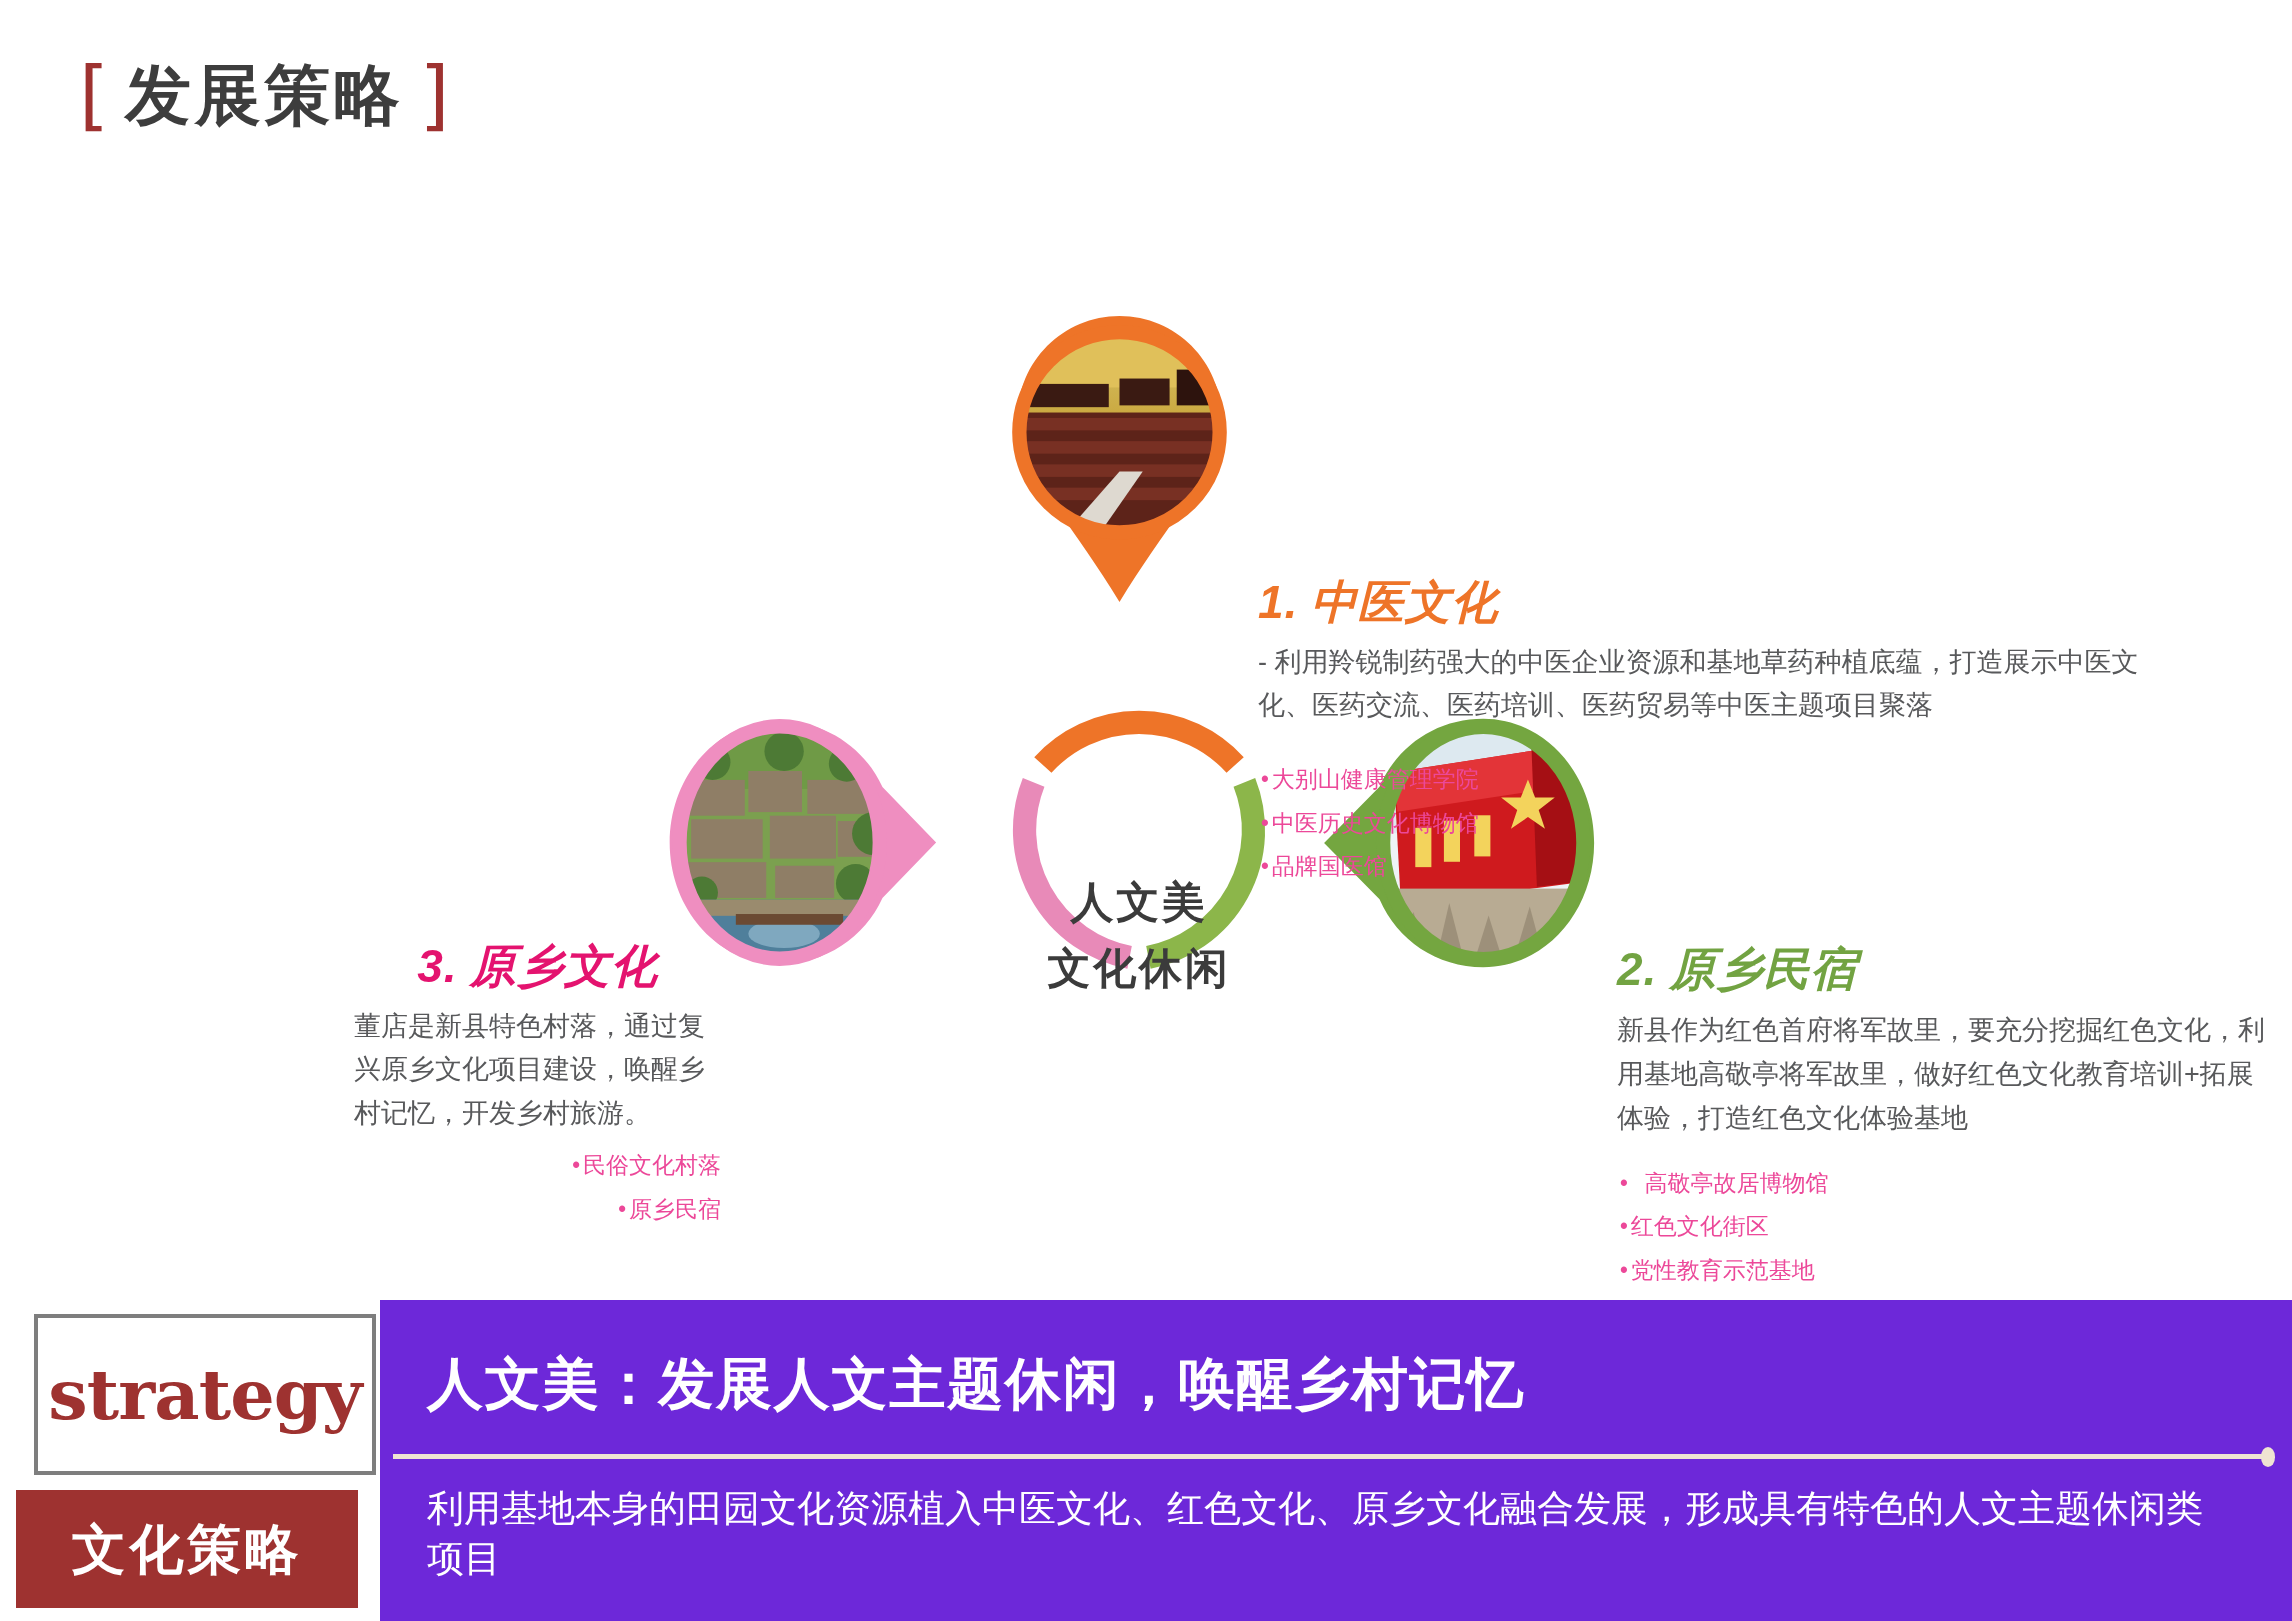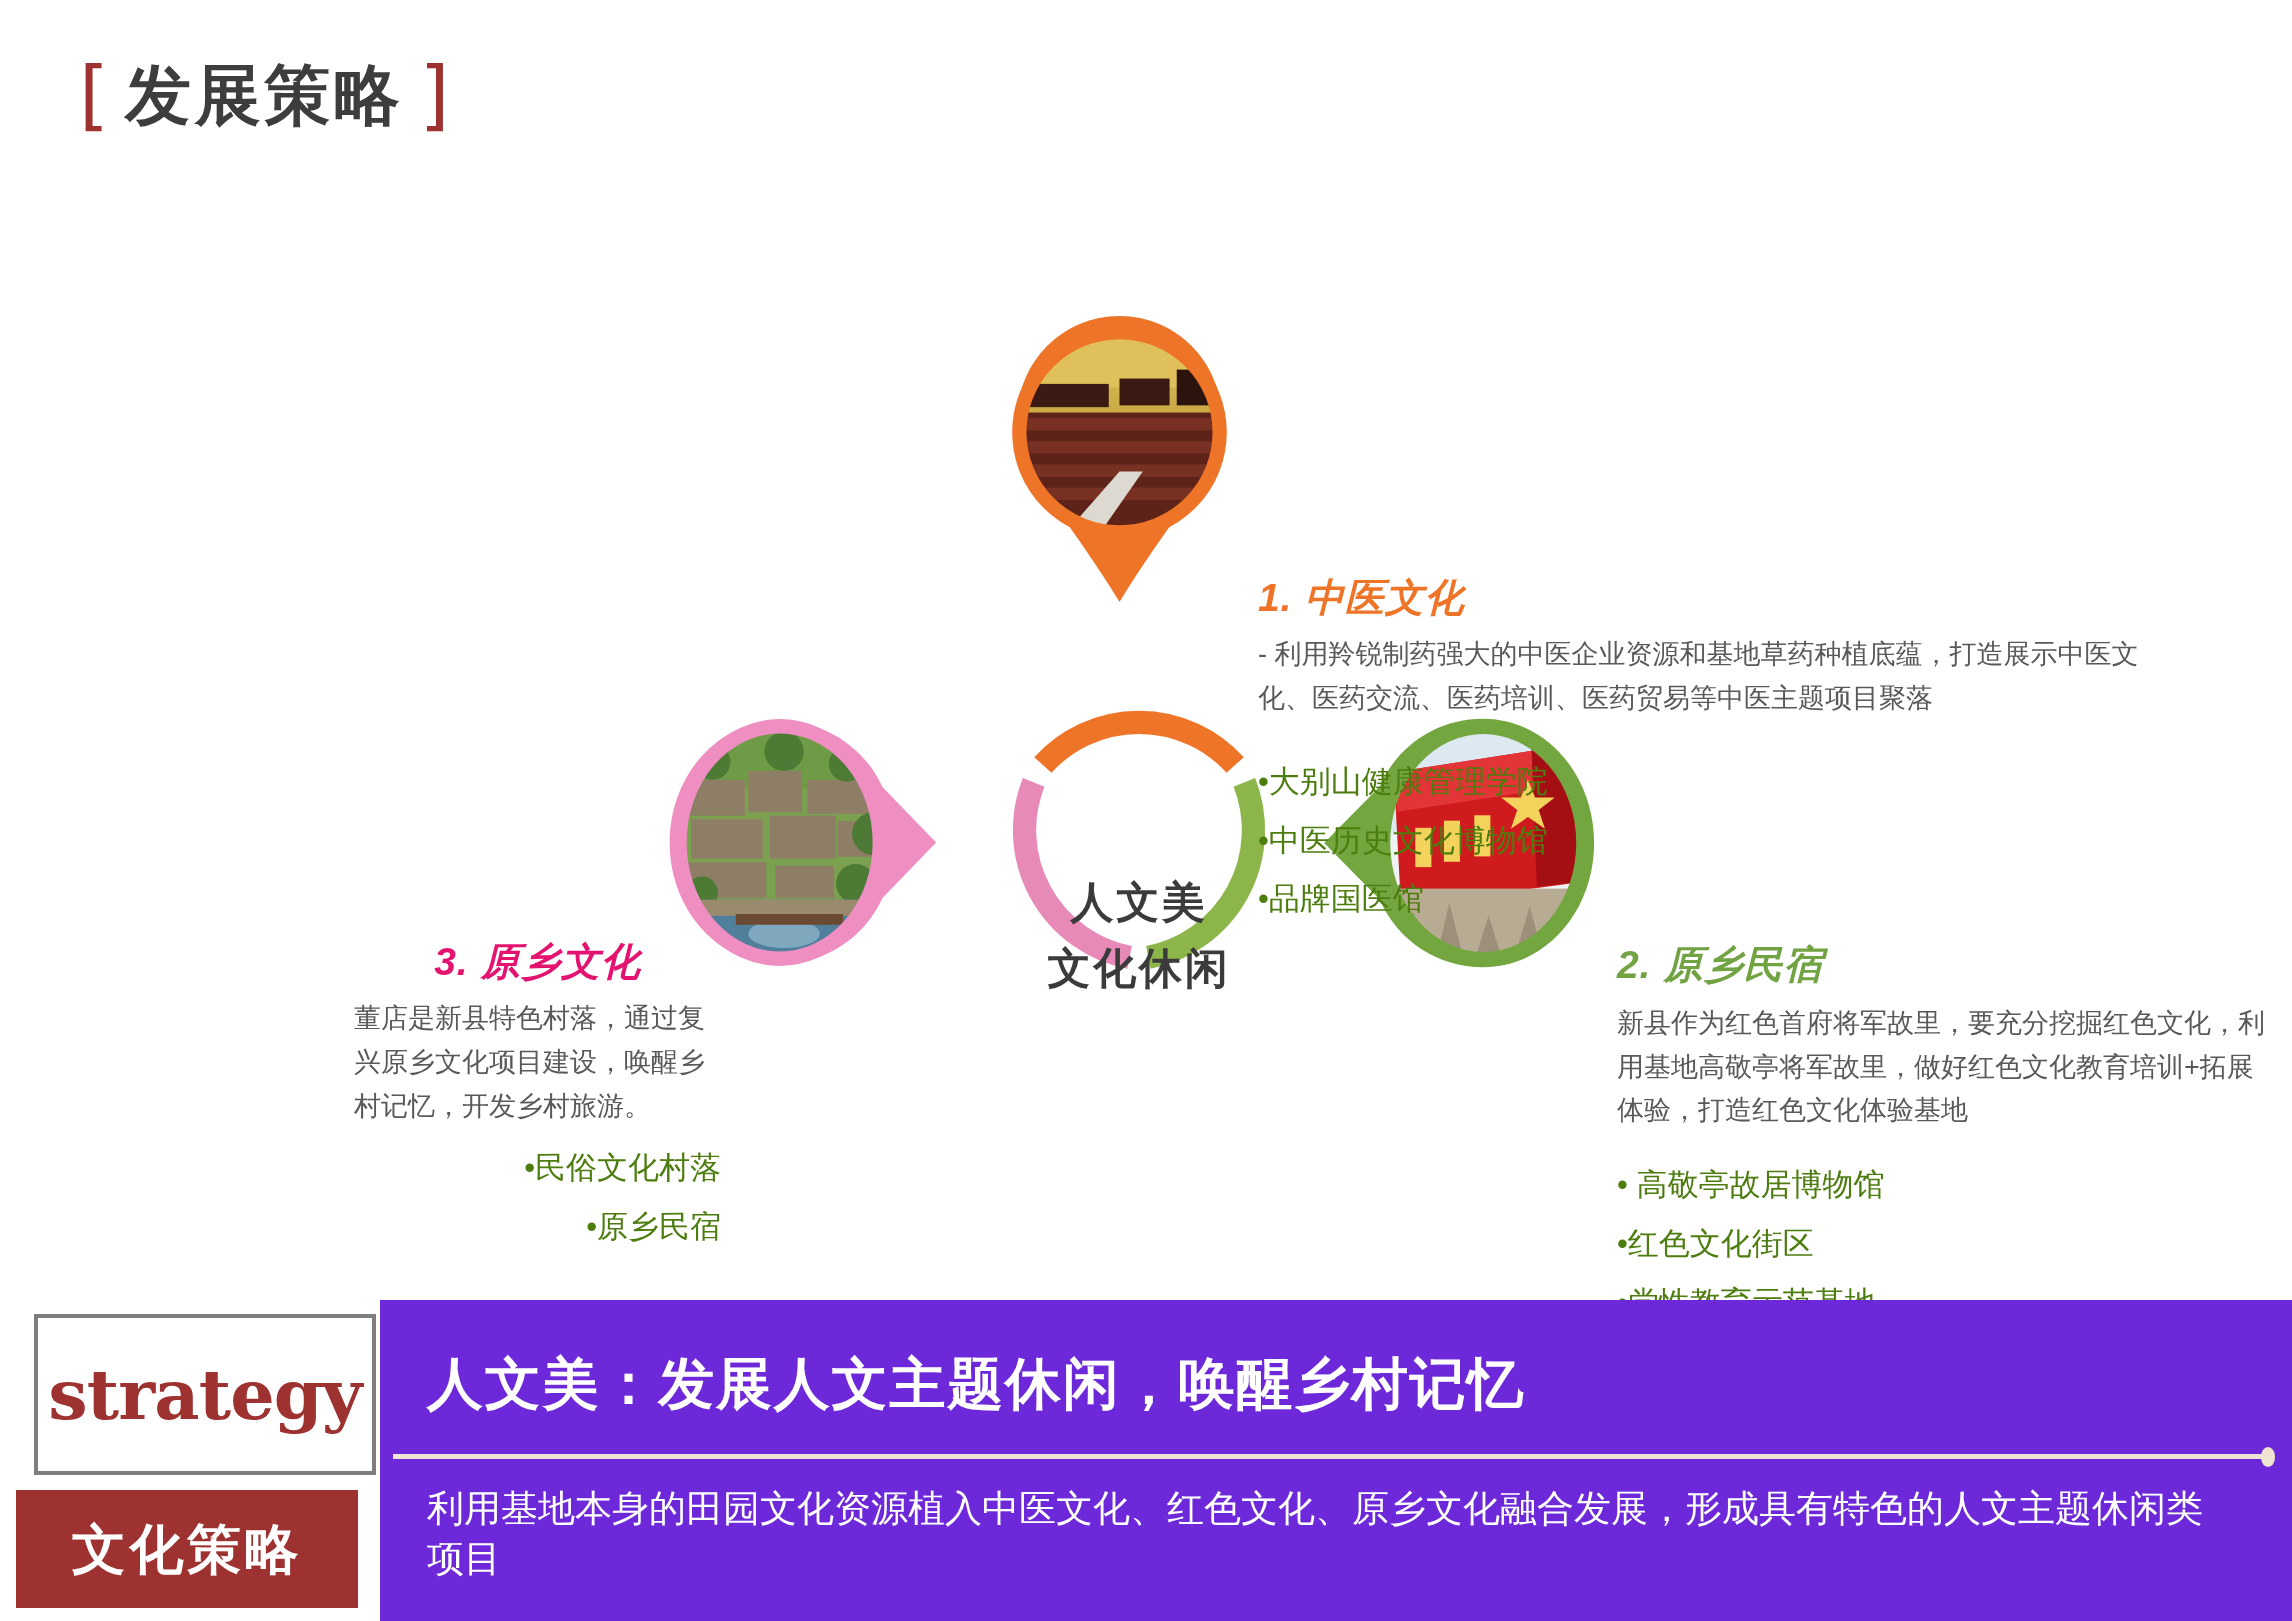--- a/index.html
+++ b/index.html
@@ -43,31 +43,31 @@
   .ring-label span{
     color:#3b3b3b;font-size:43px;font-weight:bold;letter-spacing:2.7px;line-height:1;
   }
 
   
   .pin{position:absolute;}
   .pin svg{display:block;}
 
   
   .sec-head{
-    font-size:39px;font-weight:bold;font-style:italic;
+    font-size:46px;font-weight:bold;font-style:italic;
     letter-spacing:0.9px;line-height:1.05;white-space:nowrap;
     font-family:"Liberation Sans",sans-serif;
   }
   .sec-head .num{margin-right:12.5px;}
   .sec-body{
     color:#58595b;font-size:27px;line-height:1.62;
   }
   .sec-list{list-style:none;margin:0;padding:0;}
   .sec-list li{
-    color:#4d7c0f;font-size:31px;line-height:1.9;white-space:nowrap;
+    color:#ec4899;font-size:23px;line-height:1.9;white-space:nowrap;font-family:Liberation Mono, monospace;
   }
 
   #block1{position:absolute;left:1258px;top:309px;width:905px;}
   #block1 .sec-head{color:#ee7428;}
   #block1 .sec-body{margin-top:14.3px;}
   #block1 .sec-list{margin-top:32px;}
 
   #block2{position:absolute;left:1617px;top:676px;width:681px;}
   #block2 .sec-head{color:#72a342;}
   #block2 .sec-body{margin-top:16px;width:654px;}

